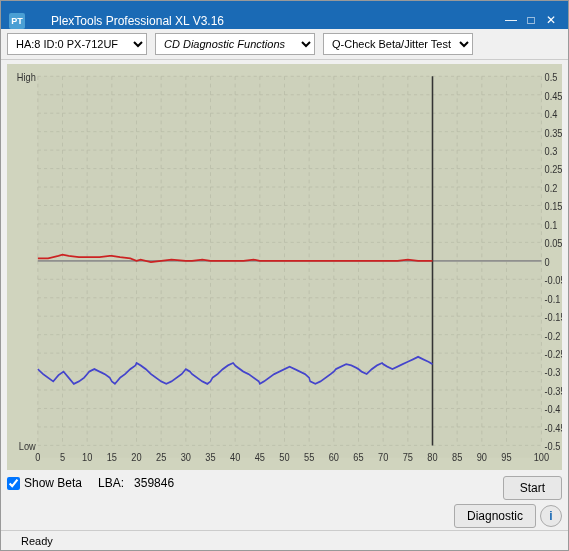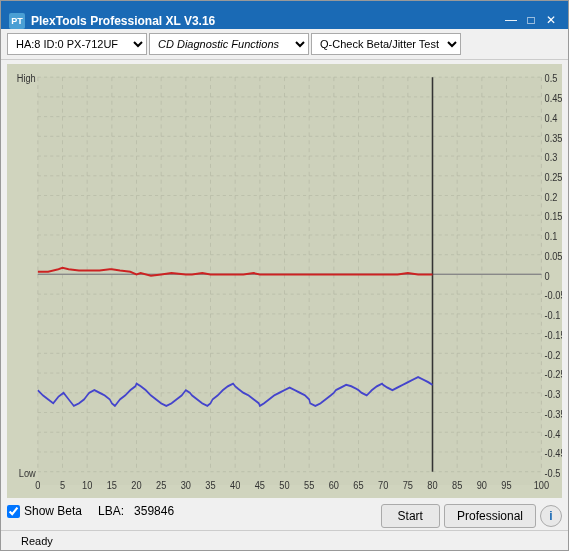--- a/index.html
+++ b/index.html
@@ -41,21 +41,22 @@
       border-radius: 2px;
       display: flex;
       align-items: center;
       justify-content: center;
       font-size: 9px;
       color: white;
       font-weight: bold;
     }
     .title-text {
       font-size: 12px;
-      font-weight: bold;
+      font-weight: normal;
+      margin-left: 20px;
     }
     .title-controls {
       display: flex;
       gap: 2px;
     }
     .title-btn {
       width: 18px;
       height: 18px;
       background: transparent;
       border: none;
@@ -77,21 +78,21 @@
     }
     .menu-item {
       padding: 2px 8px;
       cursor: pointer;
       font-size: 12px;
     }
     .toolbar {
       display: flex;
       align-items: center;
       padding: 4px 6px;
-      gap: 2px;
+      gap: 8px;
       background: #f0f0f0;
       border-bottom: 1px solid #ccc;
       flex-shrink: 0;
     }
     .toolbar select {
       height: 22px;
       font-size: 11px;
       border: 1px solid #aaa;
       background: white;
       padding: 0 4px;
@@ -168,21 +169,21 @@
       align-items: flex-start;
       padding: 4px 6px 2px 6px;
     }
     .bottom-left {
       flex: 1;
       display: flex;
       gap: 2px;
     }
     .bottom-right {
       display: flex;
-      flex-direction: row;
+      flex-direction: column;
       align-items: flex-end;
       gap: 4px;
     }
   </style>
 </head>
 <body>
 
 <div class="window">
 
   <div class="title-bar">
@@ -354,21 +355,21 @@
       <div class="checkbox-item">
         <input type="checkbox" checked="" style="">
         <label>Show Beta</label>
         <span style="margin-left:12px;">LBA:</span>
         <span style="margin-left:6px;">359846</span>
       </div>
     </div>
     <div class="bottom-right">
       <button class="btn-start">Start</button>
       <div style="display:flex;gap:4px;align-items:center;">
-        <button class="btn-preferences">Professional</button>
+        <button class="btn-preferences">Diagnostic</button>
         <button class="btn-info">i</button>
       </div>
     </div>
   </div>
 
   <div class="status-bar">
     <span>Ready</span>
   </div>
 </div>
 

